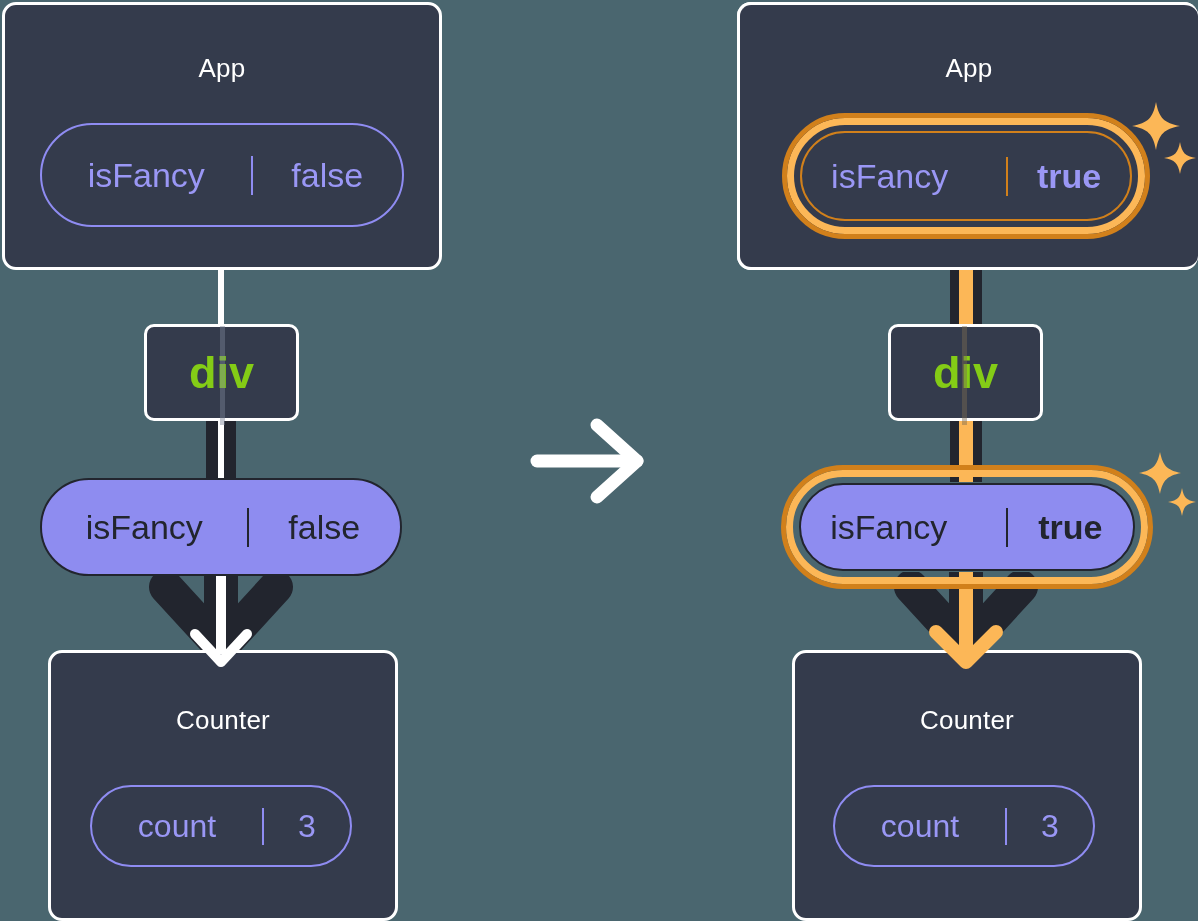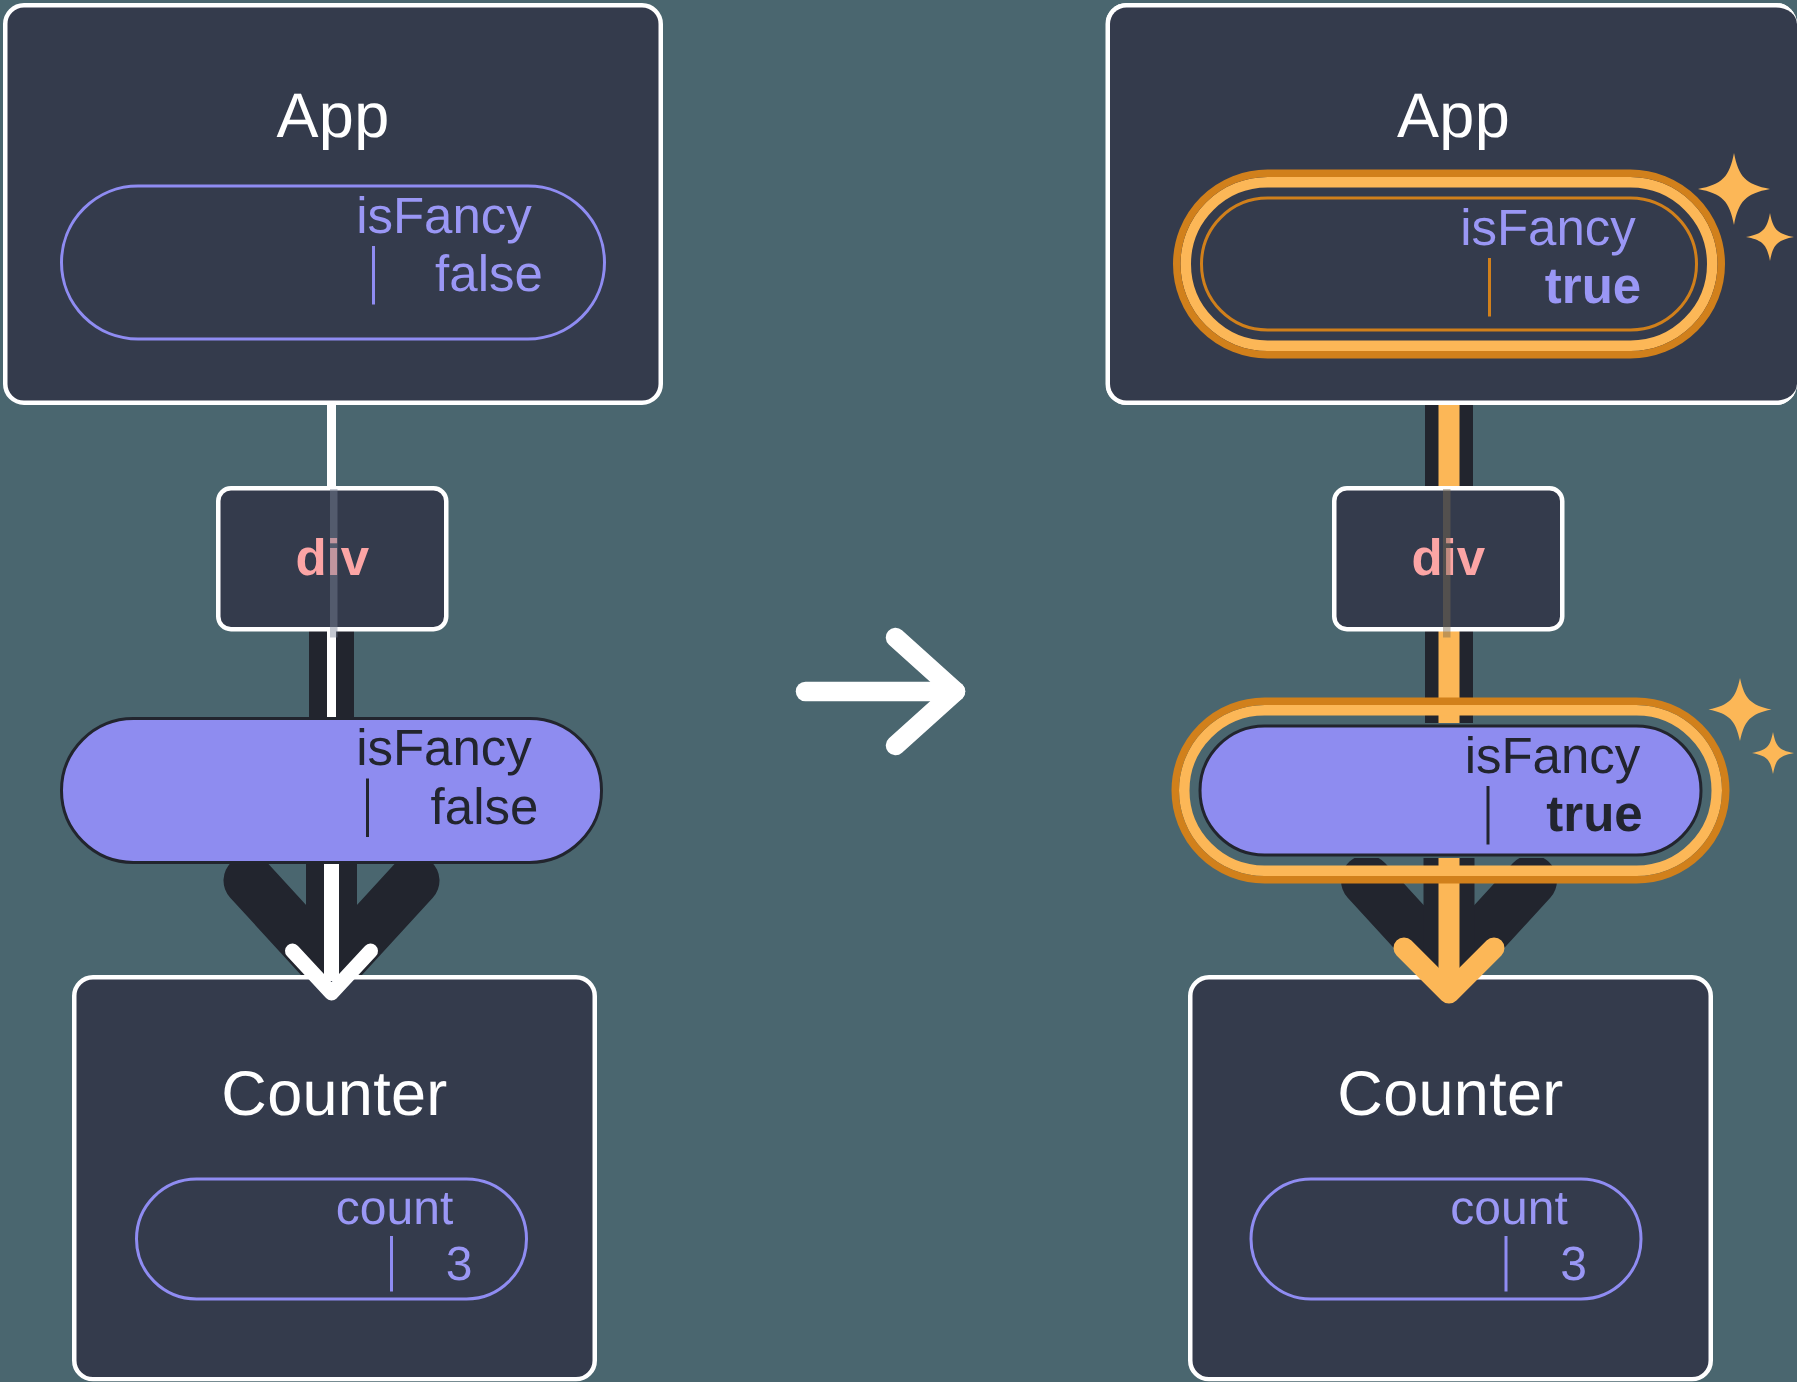--- a/index.html
+++ b/index.html
@@ -19,46 +19,45 @@
     border:3px solid #ffffff;
     border-radius:14px;
     box-sizing:border-box;
     z-index:5;
   }
   .cbox .title{
     position:absolute;
     left:0;right:0;
     text-align:center;
     color:#ffffff;
-    font-size:42px;
+    font-size:26px;
     font-weight:400;
     letter-spacing:.2px;
   }
   .divbox{
     position:absolute;
     background:#343b4c;
     border:3px solid #ffffff;
     border-radius:10px;
     box-sizing:border-box;
     z-index:6;
     display:flex;align-items:center;justify-content:center;
   }
   .divbox .dlabel{
-    color:#fca5a5;font-size:34px;font-weight:700;position:relative;z-index:3;
+    color:#84cc16;font-size:45px;font-weight:700;position:relative;z-index:3;
   }
 
   
   .pill{
     position:absolute;
     box-sizing:border-box;
     border-radius:999px;
     display:flex;
-    align-items:flex-end;
+    align-items:center;
     z-index:8;
-    flex-direction:column;
   }
   .pill .seg{
     display:flex;align-items:center;justify-content:center;
     font-size:34px;
     white-space:nowrap;
   }
   
   .pill.outline{
     border:2px solid #8f8cf2;
     background:transparent;

